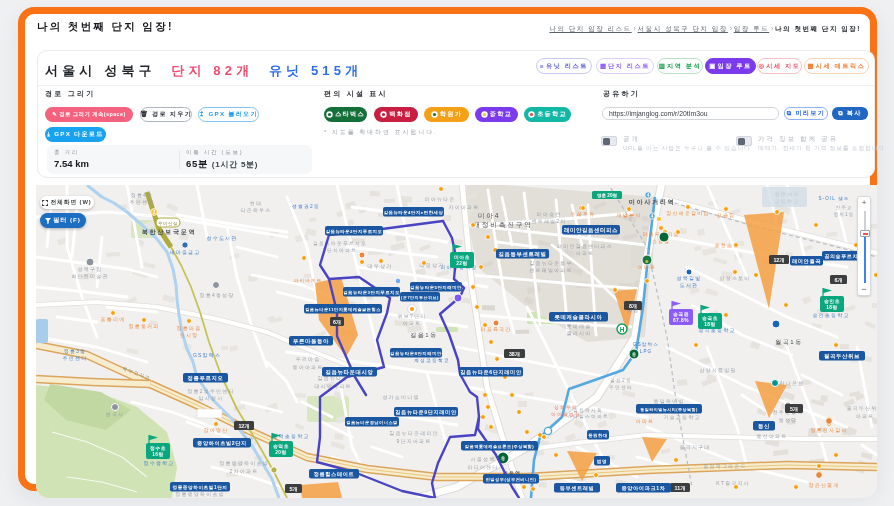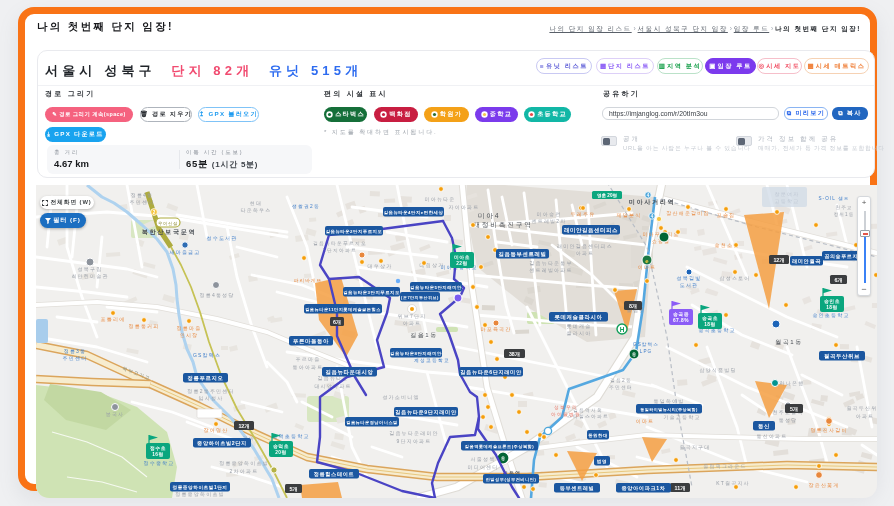--- a/index.html
+++ b/index.html
@@ -22,21 +22,21 @@
 <div class="abs btn" style="left:719px;top:7px;width:45px;height:16px;border:1px solid #f6bfca;background:#fff;color:#f04b60;font-size:6.2px;letter-spacing:.25em"><span style="letter-spacing:0;font-size:6.5px;margin-right:2px">◎</span>시세 지도</div>
 <div class="abs btn" style="left:766px;top:7px;width:65px;height:16px;border:1px solid #f6d2b4;background:#fff;color:#ef7d35;font-size:6.2px;letter-spacing:.25em"><span style="letter-spacing:0;font-size:6.5px;margin-right:2px">▦</span>시세 매트릭스</div>
 </div>
   <div class="abs ko" style="left:7px;top:38px;font-size:7px;font-weight:700;color:#2a2e33">경로 그리기</div>
   <div class="abs btn" style="left:7px;top:56px;width:88px;height:15px;background:#f5627f;color:#fff;font-size:5.4px;letter-spacing:.08em">✎ 경로 그리기 계속(space)</div>
   <div class="abs btn" style="left:102px;top:56px;width:52px;height:15px;border:1px solid #aeb4bc;background:#fff;color:#2a2e33;font-size:6.2px;letter-spacing:.2em">🗑 경로 지우기</div>
   <div class="abs btn" style="left:160px;top:56px;width:61px;height:15px;border:1px solid #7fc3f7;background:#fff;color:#1e9bf0;font-size:6.2px;letter-spacing:.2em">↥ GPX 불러오기</div>
   <div class="abs btn" style="left:7px;top:76px;width:61px;height:15px;background:#19a3ef;color:#fff;font-size:6.2px;letter-spacing:.2em">⤓ GPX 다운로드</div>
   <div class="abs" style="left:9px;top:94px;width:265px;height:29px;background:#f6f7f9;border-radius:6px">
    <div class="abs ko" style="left:7px;top:4px;font-size:5.5px;color:#8d939c">총 거리</div>
-   <div class="abs" style="left:7px;top:13px;font-size:9.5px;font-weight:800;color:#17191c">4.67 km</div>
+   <div class="abs" style="left:7px;top:13px;font-size:9.5px;font-weight:800;color:#17191c">7.54 km</div>
    <div class="abs" style="left:132px;top:5px;width:1px;height:19px;background:#e6e8ec"></div>
    <div class="abs ko" style="left:139px;top:4px;font-size:5.5px;color:#8d939c">이동 시간 (도보)</div>
    <div class="abs ko" style="left:139px;top:13px;font-size:9.5px;font-weight:800;color:#17191c;letter-spacing:.08em">65분 <span style="font-size:8px;color:#3a3f46">(1시간 5분)</span></div>
   </div>
   <div class="abs ko" style="left:286px;top:38px;font-size:7px;font-weight:700;color:#2a2e33">편의 시설 표시</div>
 <div class="abs btn" style="left:286px;top:56px;width:43px;height:15px;background:#156f39;color:#fff;font-size:6.2px;letter-spacing:.2em;border-radius:8px"><svg width="7" height="7" viewBox="0 0 7 7" style="margin-right:2px;flex:none">
           <circle cx="3.5" cy="3.5" r="3.2" fill="#fff"></circle>
           <circle cx="3.5" cy="3.5" r="1.6" fill="#156f39"></circle>
         </svg>스타벅스</div>
 <div class="abs btn" style="left:336px;top:56px;width:44px;height:15px;background:#c81e41;color:#fff;font-size:6.2px;letter-spacing:.2em;border-radius:8px"><svg width="7" height="7" viewBox="0 0 7 7" style="margin-right:2px;flex:none">

